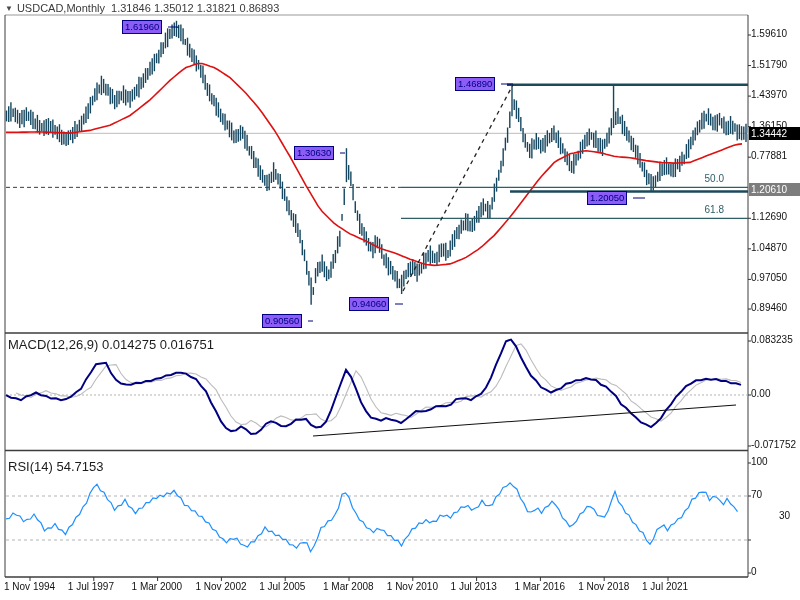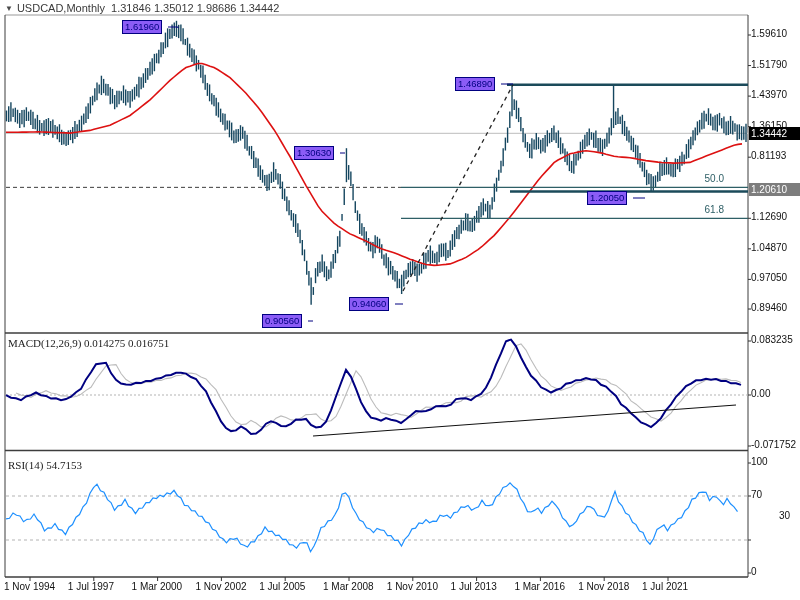--- a/index.html
+++ b/index.html
@@ -3,21 +3,21 @@
 <meta charset="utf-8">
 <style>
   html,body{margin:0;padding:0;background:#fff;}
   #root{position:relative;width:800px;height:600px;overflow:hidden;background:#fff;
         font-family:"Liberation Sans","DejaVu Sans",sans-serif;}
   #cv{position:absolute;left:0;top:0;z-index:2;}
   .watermark{position:absolute;left:521px;top:242px;z-index:1;font-size:25px;
              letter-spacing:.5px;color:#c6c6ce;}
   .title{position:absolute;left:5px;top:2px;z-index:3;font-size:11px;color:#3a3a3a;white-space:nowrap;}
   .title .tri{font-size:8px;color:#4a4a4a;margin-right:4px;vertical-align:1px;}
-  .indh{position:absolute;z-index:3;font-size:11px;color:#1c1c1c;white-space:nowrap;font-family:Liberation Serif, serif;}
+  .indh{position:absolute;z-index:3;font-size:13px;color:#1c1c1c;white-space:nowrap;}
   #overlay{position:absolute;left:0;top:0;width:800px;height:600px;z-index:3;pointer-events:none;}
   .axlbl{position:absolute;left:751px;width:49px;font-size:10px;color:#111;white-space:nowrap;}
   .badge{position:absolute;left:749px;width:50px;font-size:10px;color:#fff;text-align:left;
          padding-left:2px;height:13px;line-height:13px;}
   .fiblbl{position:absolute;width:44px;text-align:right;font-size:10px;color:#2e5f66;}
   .xlbl{position:absolute;top:581px;font-size:10px;color:#111;white-space:nowrap;}
   .ann{position:absolute;border:1px solid #000080;color:#000080;background:#8b5cf6;
        font-size:9.5px;height:12px;line-height:12px;padding:0 2px;white-space:nowrap;z-index:3;}
 </style>
 </head>
@@ -413,21 +413,21 @@
       <line x1="349" y1="577" x2="349" y2="581" stroke="#333" stroke-width="1"></line>
       <line x1="412.79999999999995" y1="577" x2="412.79999999999995" y2="581" stroke="#333" stroke-width="1"></line>
       <line x1="476.59999999999997" y1="577" x2="476.59999999999997" y2="581" stroke="#333" stroke-width="1"></line>
       <line x1="540.4" y1="577" x2="540.4" y2="581" stroke="#333" stroke-width="1"></line>
       <line x1="604.1999999999999" y1="577" x2="604.1999999999999" y2="581" stroke="#333" stroke-width="1"></line>
       <line x1="668" y1="577" x2="668" y2="581" stroke="#333" stroke-width="1"></line>
     </svg>
 
   <div class="title">
     <span class="tri">▼</span><span>USDCAD,Monthly</span>&nbsp;
-    <span>1.31846 1.35012 1.98686 1.34442</span>
+    <span>1.31846 1.35012 1.31821 0.86893</span>
   </div>
 
   <div class="indh" style="left:8px;top:337px;">
     <span>MACD(12,26,9)</span>
     <span>0.014275 0.016751</span>
   </div>
   <div class="indh" style="left:8px;top:459px;">
     <span>RSI(14)</span>
     <span>54.7153</span>
   </div>
@@ -438,21 +438,21 @@
       <div class="ann" style="left: 122px; top: 20px;">1.61960</div>
       <div class="ann" style="left: 455px; top: 77px;">1.46890</div>
       <div class="ann" style="left: 294px; top: 146px;">1.30630</div>
       <div class="ann" style="left: 349px; top: 297px;">0.94060</div>
       <div class="ann" style="left: 262px; top: 314px;">0.90560</div>
       <div class="ann" style="left: 587px; top: 191px;">1.20050</div>
       <div class="axlbl" style="left: 751px; top: 28px;">1.59610</div>
       <div class="axlbl" style="left: 751px; top: 58.5469px;">1.51790</div>
       <div class="axlbl" style="left: 751px; top: 89.0938px;">1.43970</div>
       <div class="axlbl" style="left: 751px; top: 119.641px;">1.36150</div>
-      <div class="axlbl" style="left: 751px; top: 150.187px;">0.81193</div>
+      <div class="axlbl" style="left: 751px; top: 150.187px;">0.77881</div>
       <div class="axlbl" style="left: 751px; top: 211.281px;">1.12690</div>
       <div class="axlbl" style="left: 751px; top: 241.828px;">1.04870</div>
       <div class="axlbl" style="left: 751px; top: 272.375px;">0.97050</div>
       <div class="axlbl" style="left: 751px; top: 302.023px;">0.89460</div>
       <div class="badge" style="left: 749px; top: 126.812px; background: rgb(0, 0, 0);">1.34442</div>
       <div class="badge" style="left: 749px; top: 182.844px; background: rgb(125, 125, 125);">1.20610</div>
       <div class="axlbl" style="left: 751px; top: 334px;">0.083235</div>
       <div class="axlbl" style="left: 751px; top: 388px;">0.00</div>
       <div class="axlbl" style="left: 751px; top: 439px;">-0.071752</div>
       <div class="axlbl" style="left: 751px; top: 456px;">100</div>

